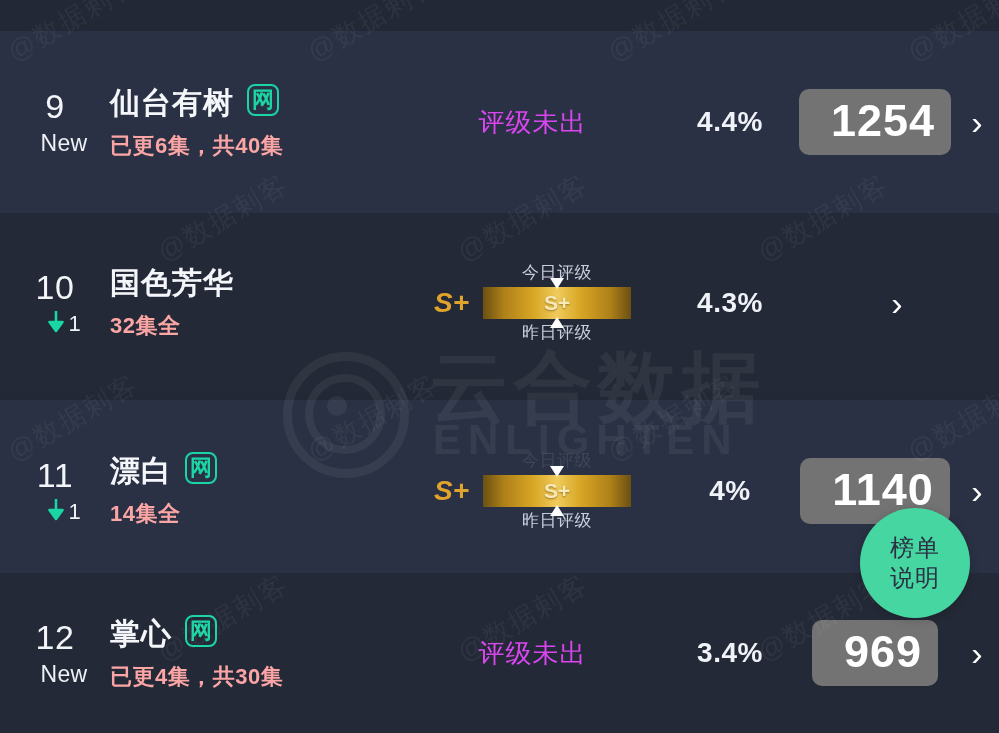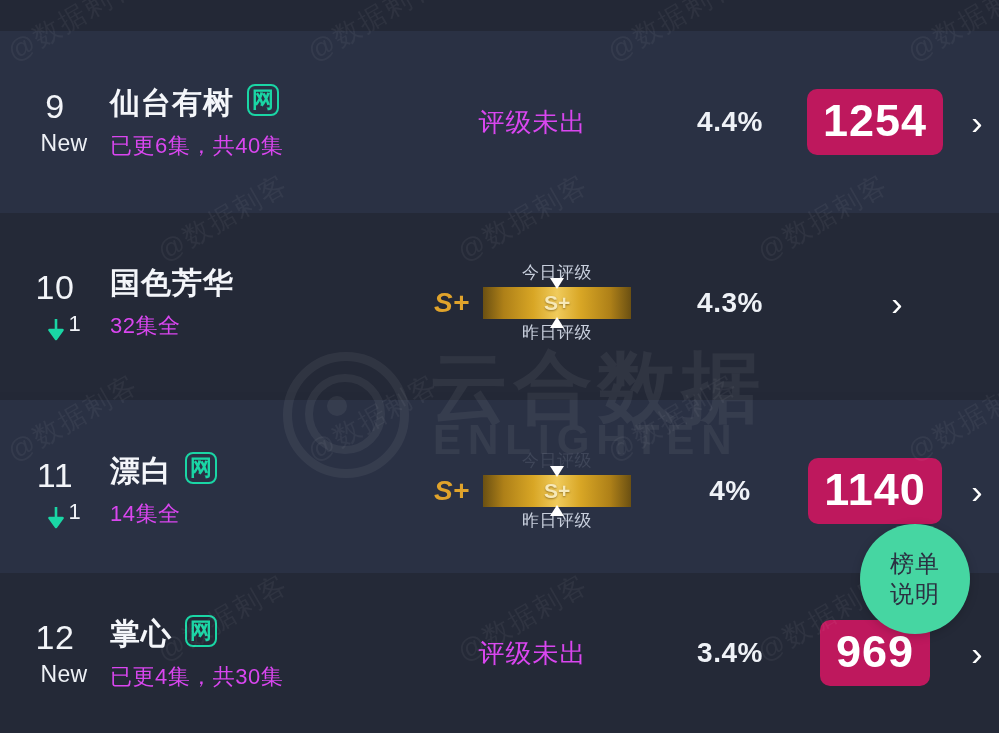--- a/index.html
+++ b/index.html
@@ -132,21 +132,21 @@
     line-height: 40px;
     color: #f2f4f8;
     letter-spacing: 0.5px;
   }
   .rank-sub {
     font-size: 22px;
     line-height: 30px;
     color: #eef1f6;
     margin-top: 2px;
     display: flex;
-    align-items: flex-end;
+    align-items: flex-start;
     justify-content: center;
     gap: 3px;
     margin-left: 18px;
   }
   .rank-sub.new { font-size: 23px; letter-spacing: 0.3px; }
   .arrow-down {
     display: inline-block;
     width: 18px;
     height: 22px;
     position: relative;
@@ -183,22 +183,23 @@
     border-radius: 8px;
     color: #1ad6a5;
     font-size: 22px;
     font-weight: 600;
     line-height: 1;
     box-sizing: border-box;
   }
   .eps {
     margin-top: 9px;
     font-size: 22px;
-    color: #d946ef;
+    color: #fca5a5;
     letter-spacing: 0.5px;
+    font-weight: bold;
   }
 
   .rating-col {
     flex: 0 0 265px;
     width: 265px;
     display: flex;
     align-items: center;
     justify-content: center;
     position: relative;
     z-index: 6;
@@ -288,27 +289,27 @@
 
   .score-col {
     flex: 0 0 160px;
     width: 160px;
     display: flex;
     justify-content: center;
     position: relative;
     z-index: 6;
   }
   .score-badge {
-    background: #be185d;
+    background: #737373;
     border-radius: 10px;
     color: #ffffff;
     font-size: 45px;
     font-weight: 600;
     letter-spacing: 1px;
-    padding: 6px 16px 8px 16px;
+    padding: 6px 16px 8px 32px;
     line-height: 52px;
     min-width: 110px;
     text-align: center;
     box-sizing: border-box;
   }
 
   .chev-col {
     flex: 1 1 auto;
     display: flex;
     align-items: center;
@@ -320,21 +321,21 @@
     color: #ffffff;
     font-size: 34px;
     line-height: 1;
     font-weight: 300;
   }
 
   
   .fab {
     position: absolute;
     left: 860px;
-    top: 524px;
+    top: 508px;
     width: 110px;
     height: 110px;
     border-radius: 50%;
     background: #46d6a2;
     z-index: 20;
     display: flex;
     flex-direction: column;
     align-items: center;
     justify-content: center;
     color: #2b3142;

